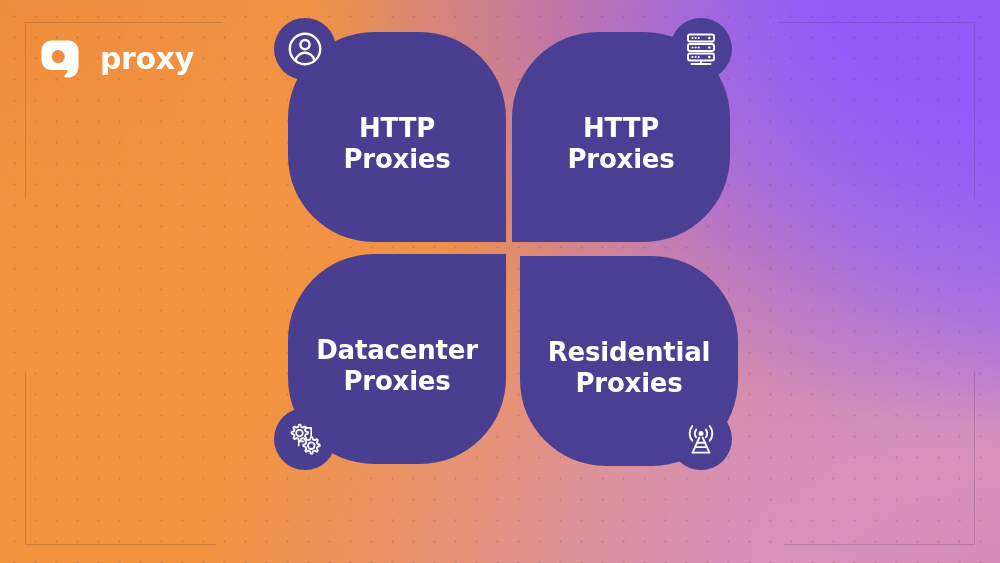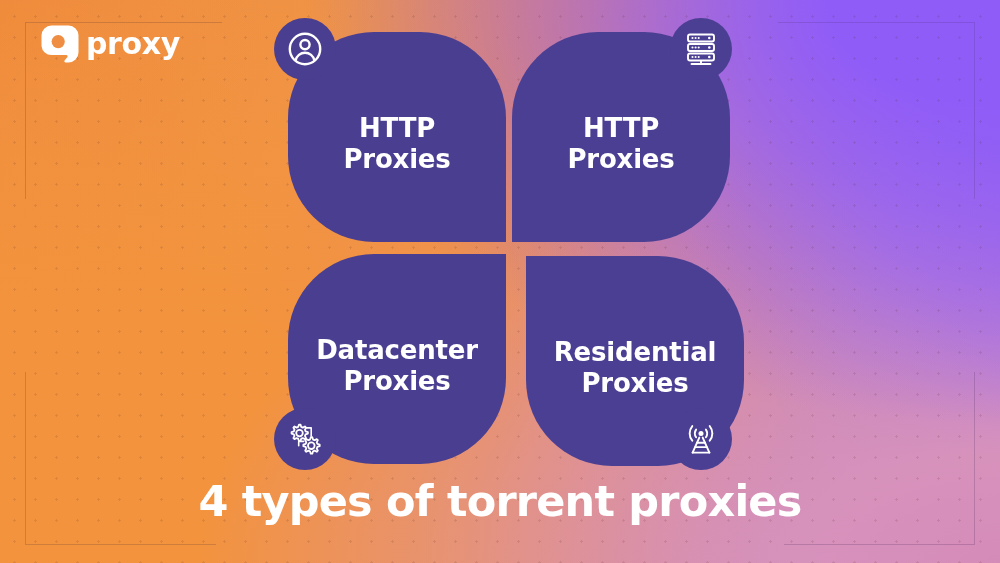--- a/index.html
+++ b/index.html
@@ -43,24 +43,24 @@
   }
   .br-tl { left: 25px;  top: 22px;  width: 196px; height: 176px; border-left-width: 1.5px; border-top-width: 1.5px; }
   .br-bl { left: 25px;  top: 372px; width: 190px; height: 172px; border-left-width: 1.5px; border-bottom-width: 1.5px; }
   .br-tr { right: 25px; top: 22px;  width: 196px; height: 176px; border-right-width: 1.5px; border-top-width: 1.5px; border-color: rgba(80,50,120,0.22); }
   .br-br { right: 25px; top: 372px; width: 190px; height: 172px; border-right-width: 1.5px; border-bottom-width: 1.5px; border-color: rgba(92,55,105,0.26); }
 
   
   .logo {
     position: absolute;
     left: 40px;
-    top: 24px;
+    top: 39px;
     display: flex;
     align-items: center;
-    gap: 6px;
+    gap: 20px;
   }
   .logo-mark { width: 40px; height: 40px; display: block; }
   .logo-word {
     font-size: 30px;
     font-weight: 700;
     color: #ffffff;
     letter-spacing: -0.4px;
     line-height: 1;
     font-family: "DejaVu Sans", sans-serif;
   }
@@ -80,21 +80,21 @@
     background: #4a3e90;
     display: flex;
     flex-direction: column;
     align-items: center;
     justify-content: center;
     box-sizing: border-box;
   }
   .petal-tl { left: 20px;  top: 14px;  border-radius: 86px 86px 0 86px; }
   .petal-tr { left: 244px; top: 14px;  background:#4b3f93; border-radius: 86px 86px 86px 0; }
   .petal-bl { left: 20px;  top: 236px; border-radius: 86px 0 86px 86px; }
-  .petal-br { left: 258px; top: 238px; background:#4b3f93; border-radius: 0 86px 86px 86px; }
+  .petal-br { left: 252px; top: 238px; background:#4b3f93; border-radius: 0 86px 86px 86px; }
 
   .petal-label {
     color: #ffffff;
     font-weight: 700;
     font-size: 26px;
     line-height: 1.18;
     text-align: center;
     letter-spacing: -0.2px;
     font-family: "DejaVu Sans", sans-serif;
     white-space: pre-line;
@@ -239,15 +239,14 @@
           <path d="M19.7 16.6L26.4 31.6"></path>
           <path d="M13.9 21.7h8.2"></path>
           <path d="M12.2 26.1h11.6"></path>
           <path d="M9.6 31.6h16.8"></path>
         </g>
       </svg>
     </div>
 
   </div>
 
-  <div class="headline">4 types of torrent proxies</div>
 
 </div>
 
 </body></html>

